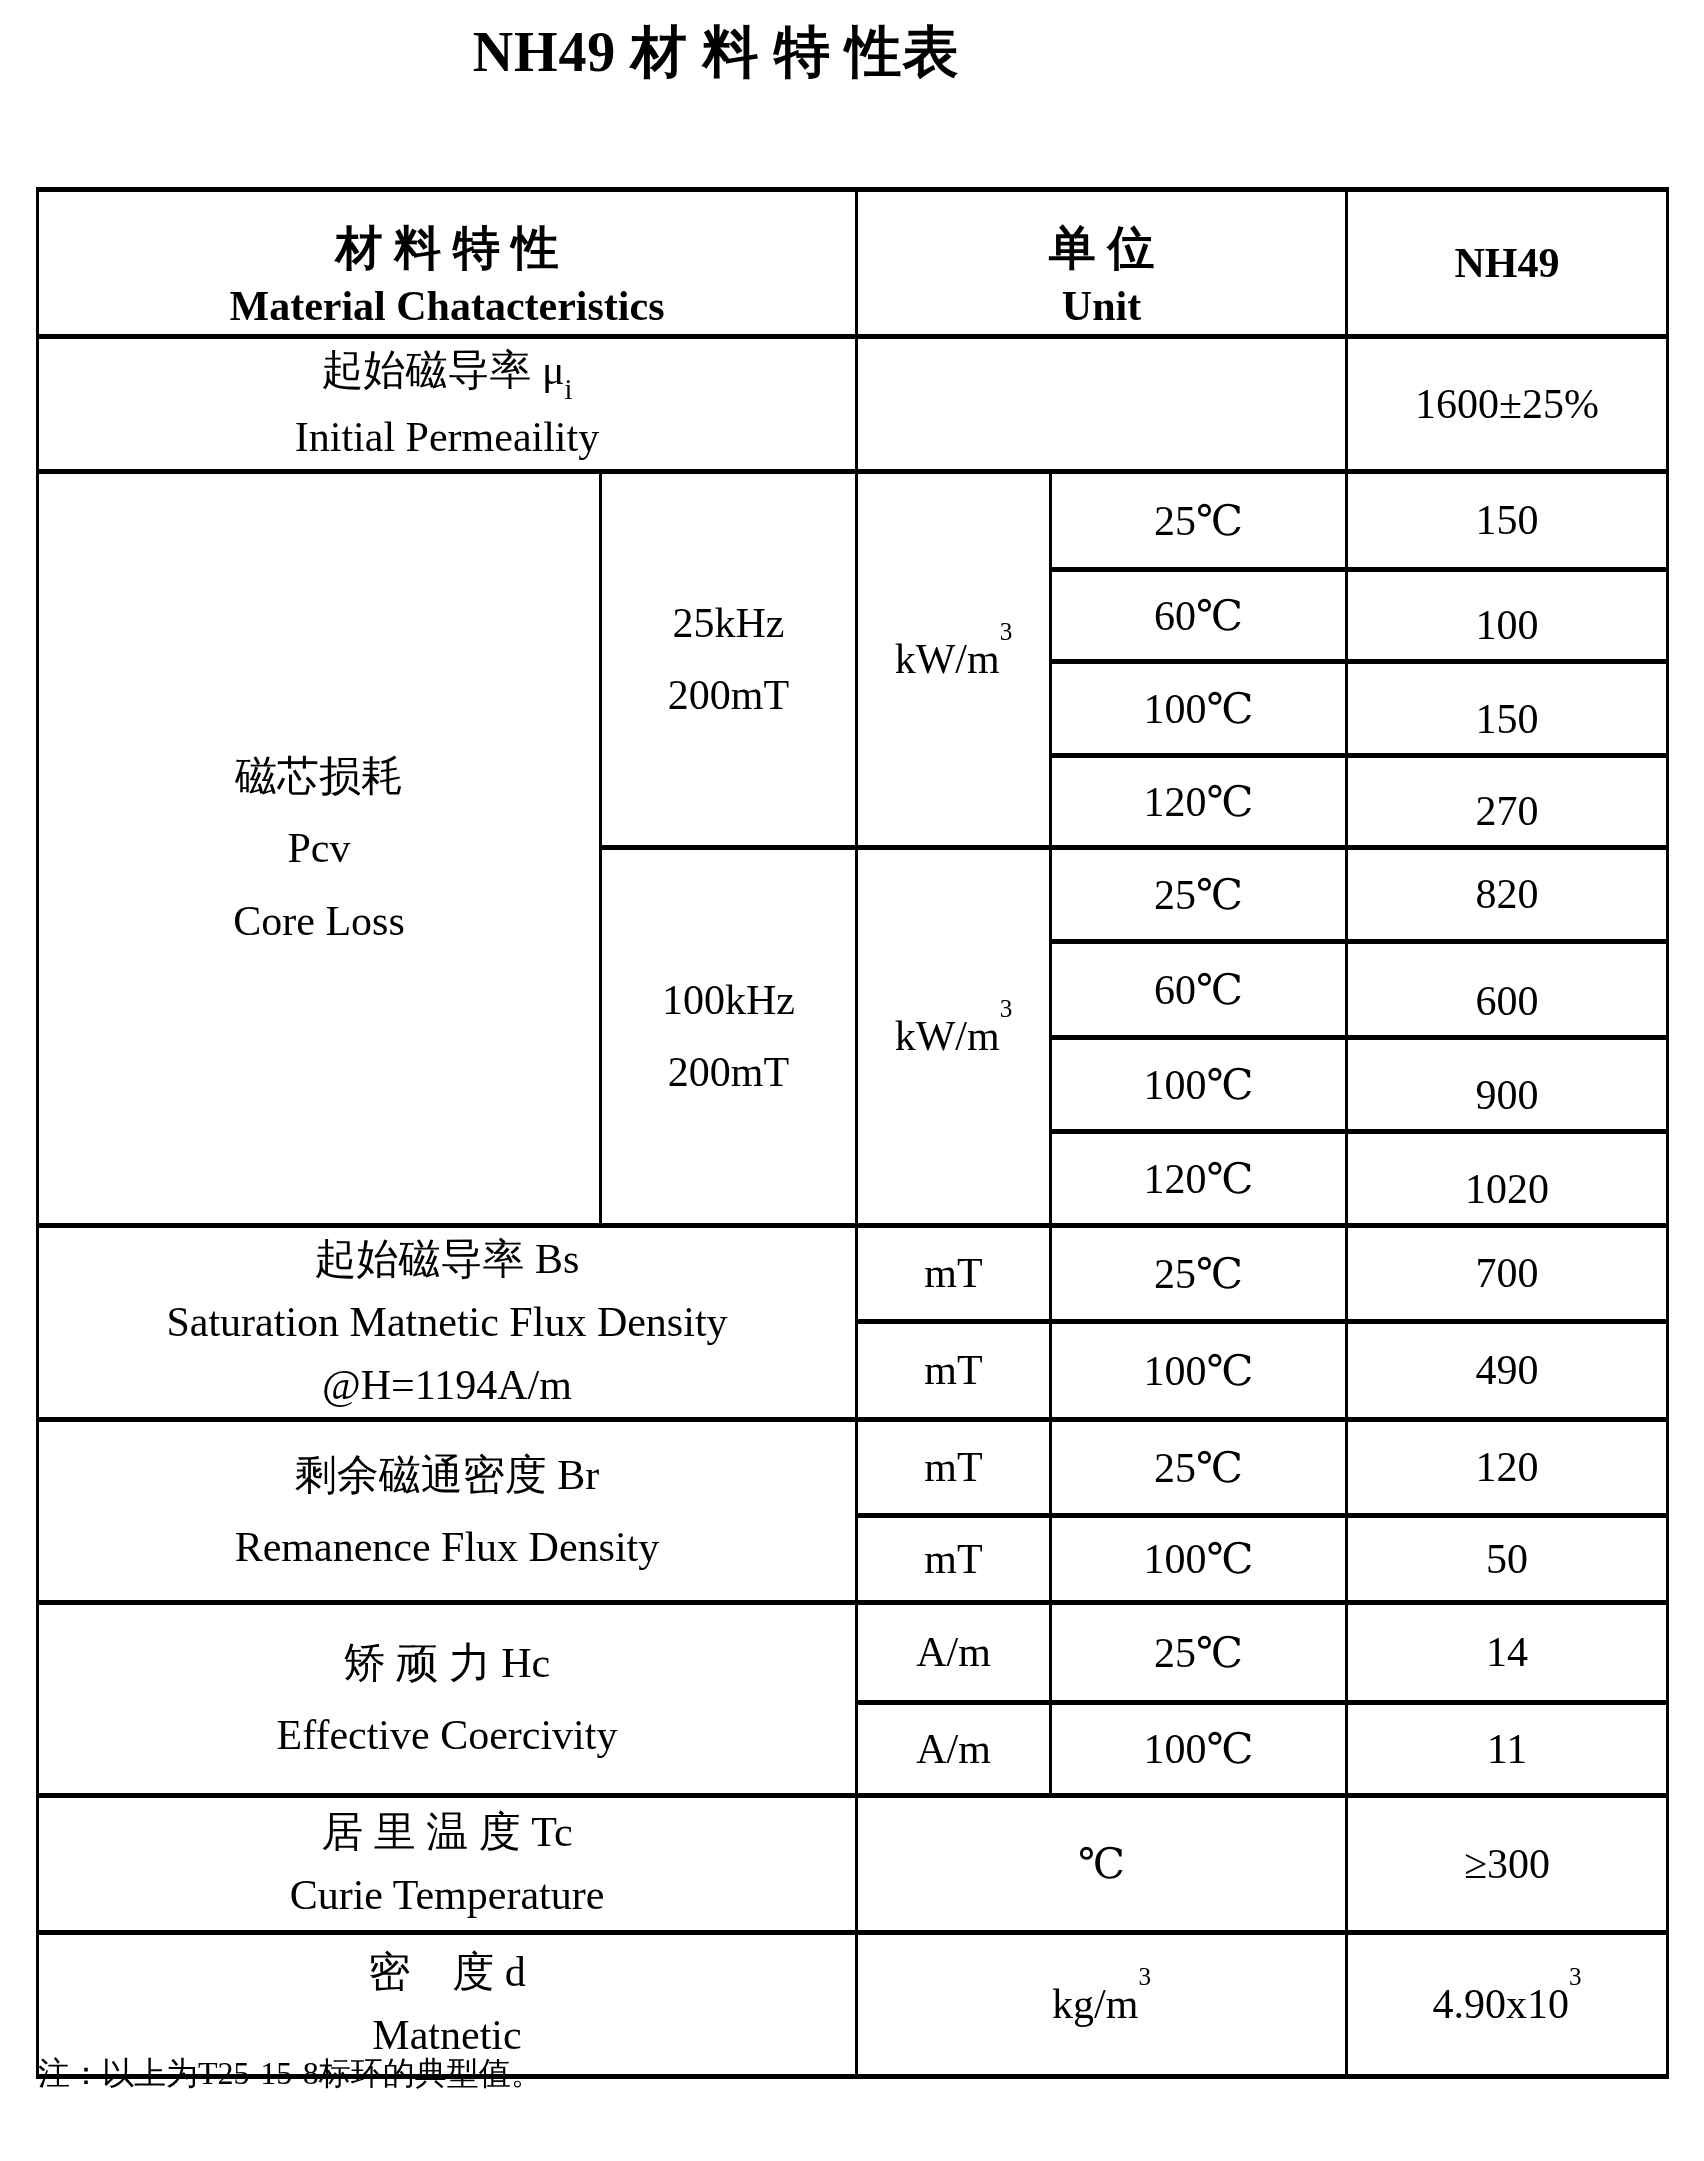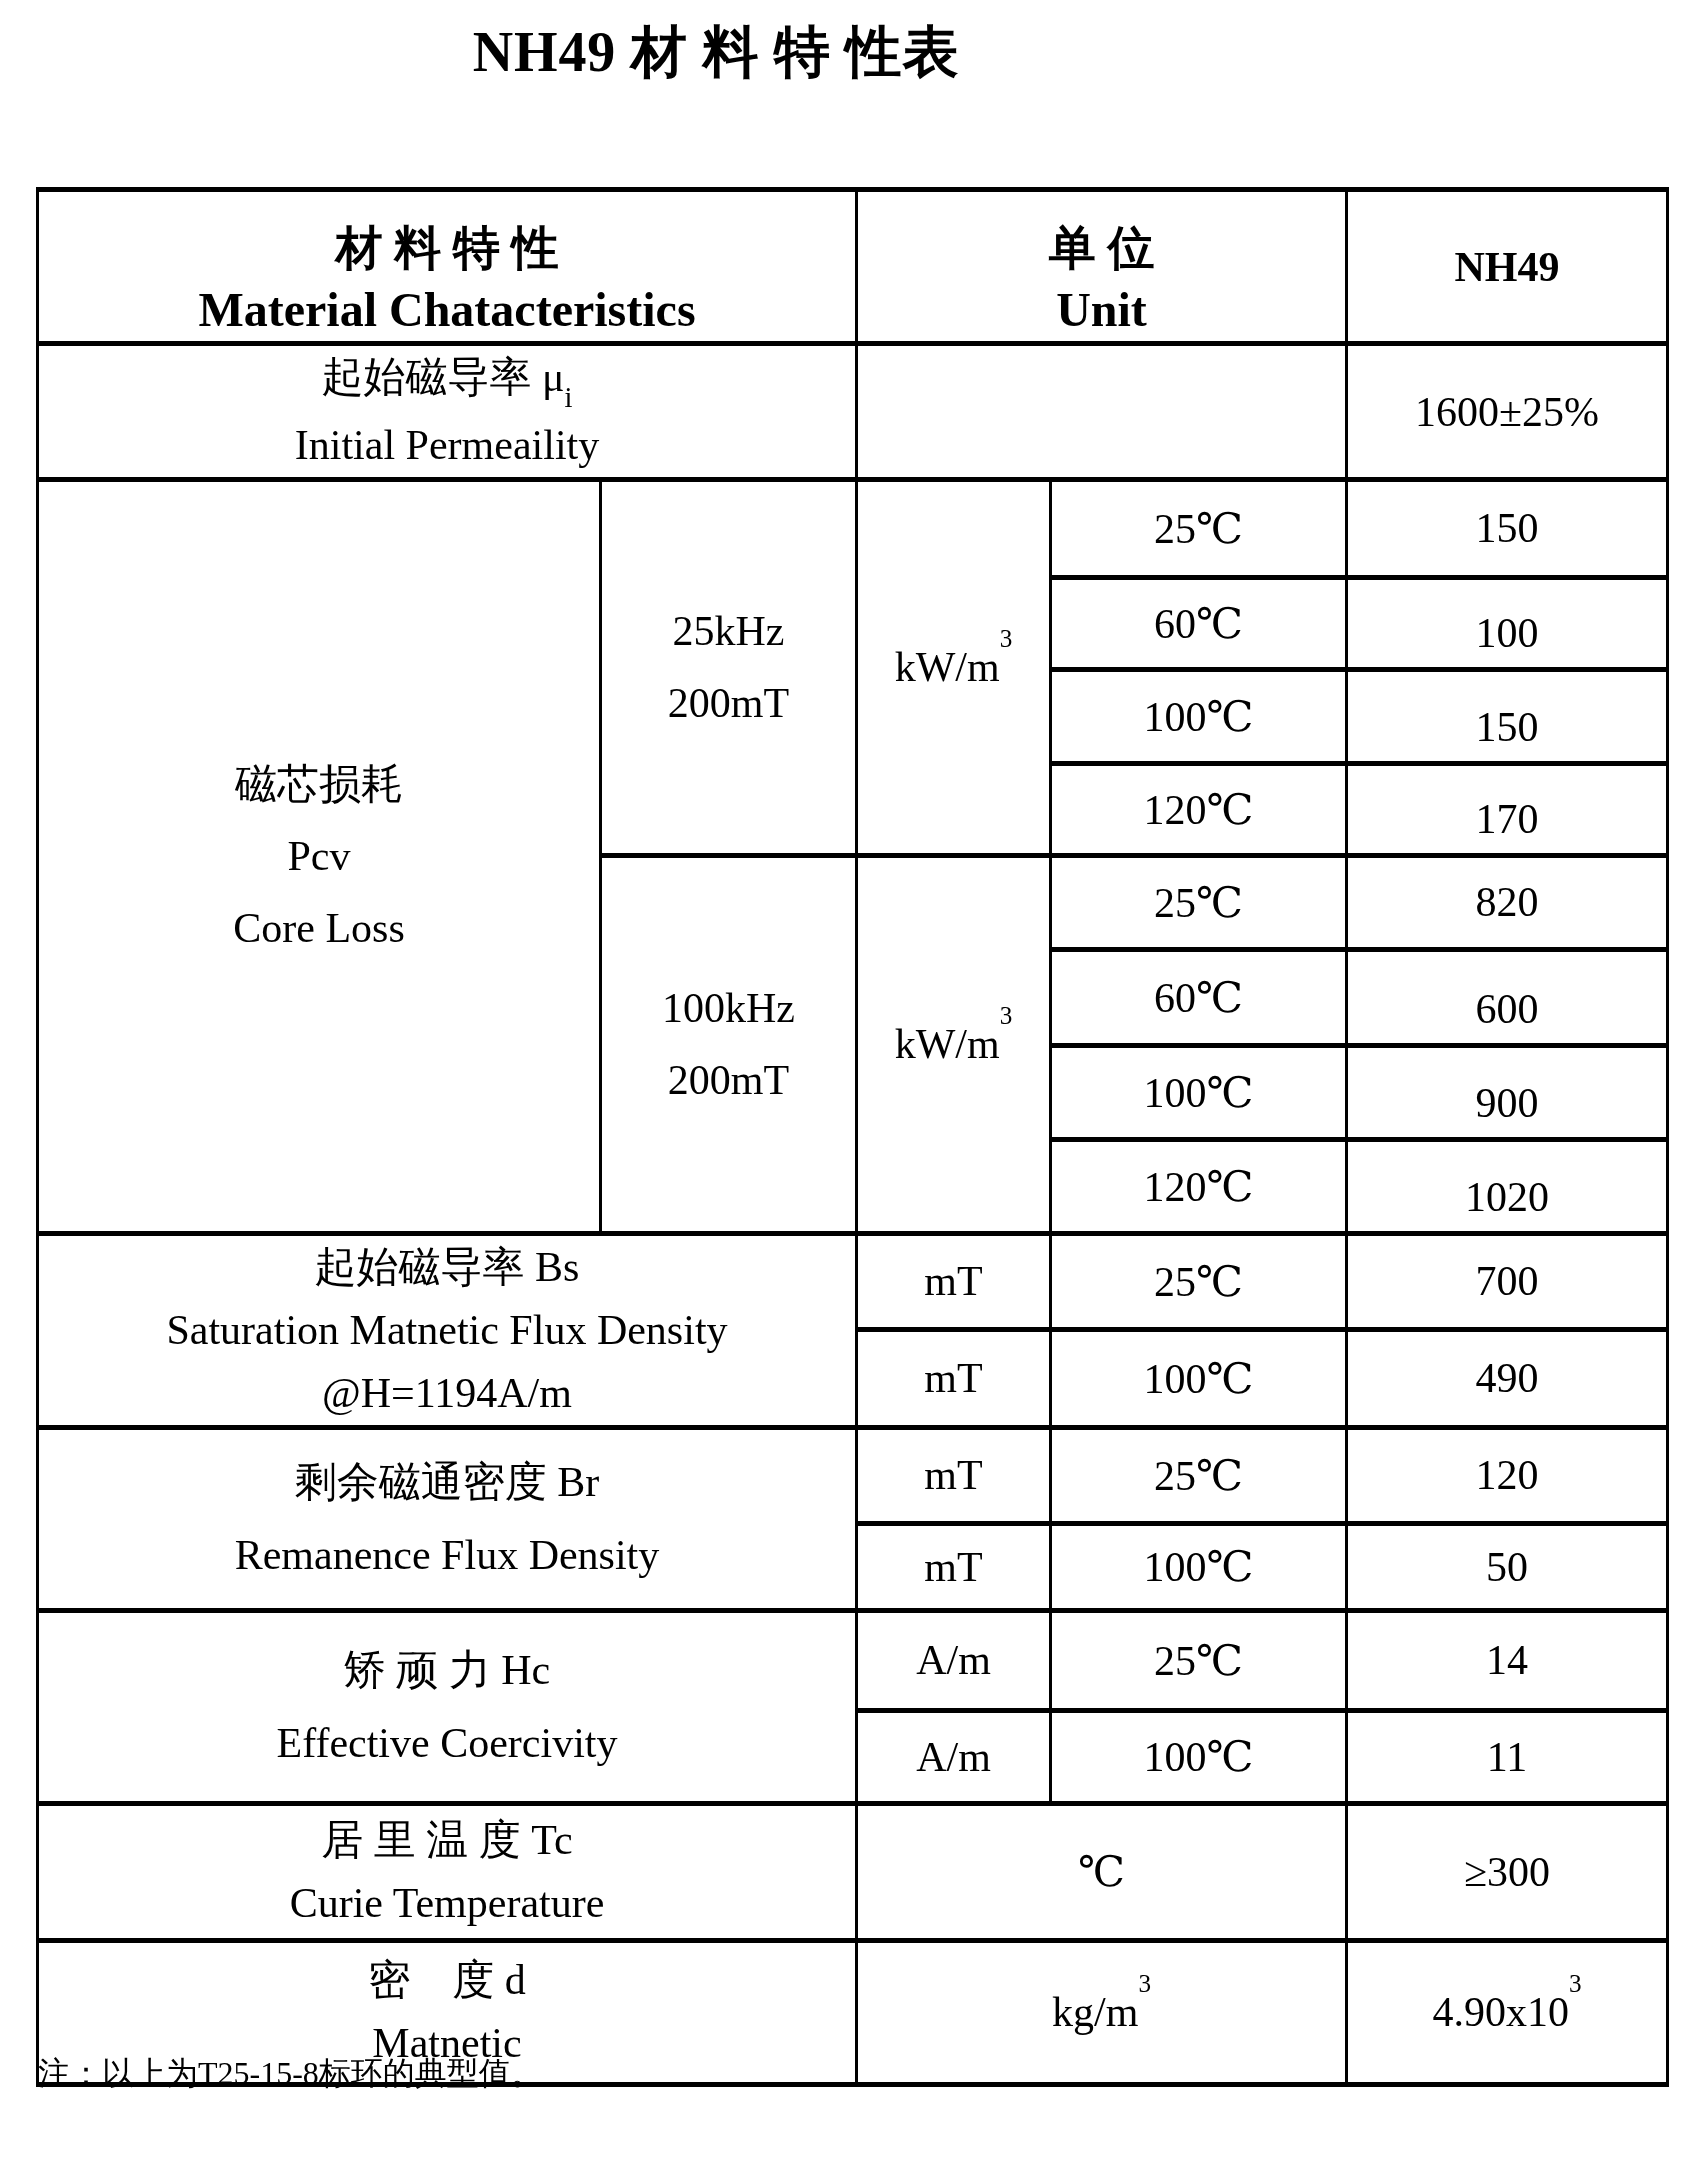--- a/index.html
+++ b/index.html
@@ -22,21 +22,21 @@
     width: 1631px; border-collapse: collapse; table-layout: fixed;
   }
   .spec td {
     border: 3.4px solid #000;
     border-top-width: 5px; border-bottom-width: 5px;
     text-align: center; vertical-align: middle;
     font-size: 42px; padding: 0;
   }
   .hdr { font-weight: bold; }
   .hdr .cn { font-size: 47px; margin-top: 26px; }
-  .hdr .en { font-size: 48px; }
+  .hdr .en { font-size: 42px; }
   .grade { font-size: 46px; font-weight: bold; }
 
   .lh13 div { line-height: 1.3; }
   .lh15 div { line-height: 1.5; }
   .lh17 div { line-height: 1.72; }
 
   td.low { vertical-align: bottom; padding-bottom: 10px; }
 
   sup.exp { font-size: 0.6em; position: relative; top: -0.75em; }
   sub.idx { font-size: 0.68em; position: relative; top: 0.2em; }
@@ -103,21 +103,21 @@
     <tr style="height:92px">
       <td>60℃</td>
       <td class="low">100</td>
     </tr>
     <tr style="height:94px">
       <td>100℃</td>
       <td class="low">150</td>
     </tr>
     <tr style="height:92px">
       <td>120℃</td>
-      <td class="low">170</td>
+      <td class="low">270</td>
     </tr>
 
     <tr style="height:94px">
       <td rowspan="4" class="lh17">
         <div>100kHz</div>
         <div>200mT</div>
       </td>
       <td rowspan="4">
         <span>kW/m</span><sup class="exp">3</sup>
       </td>

